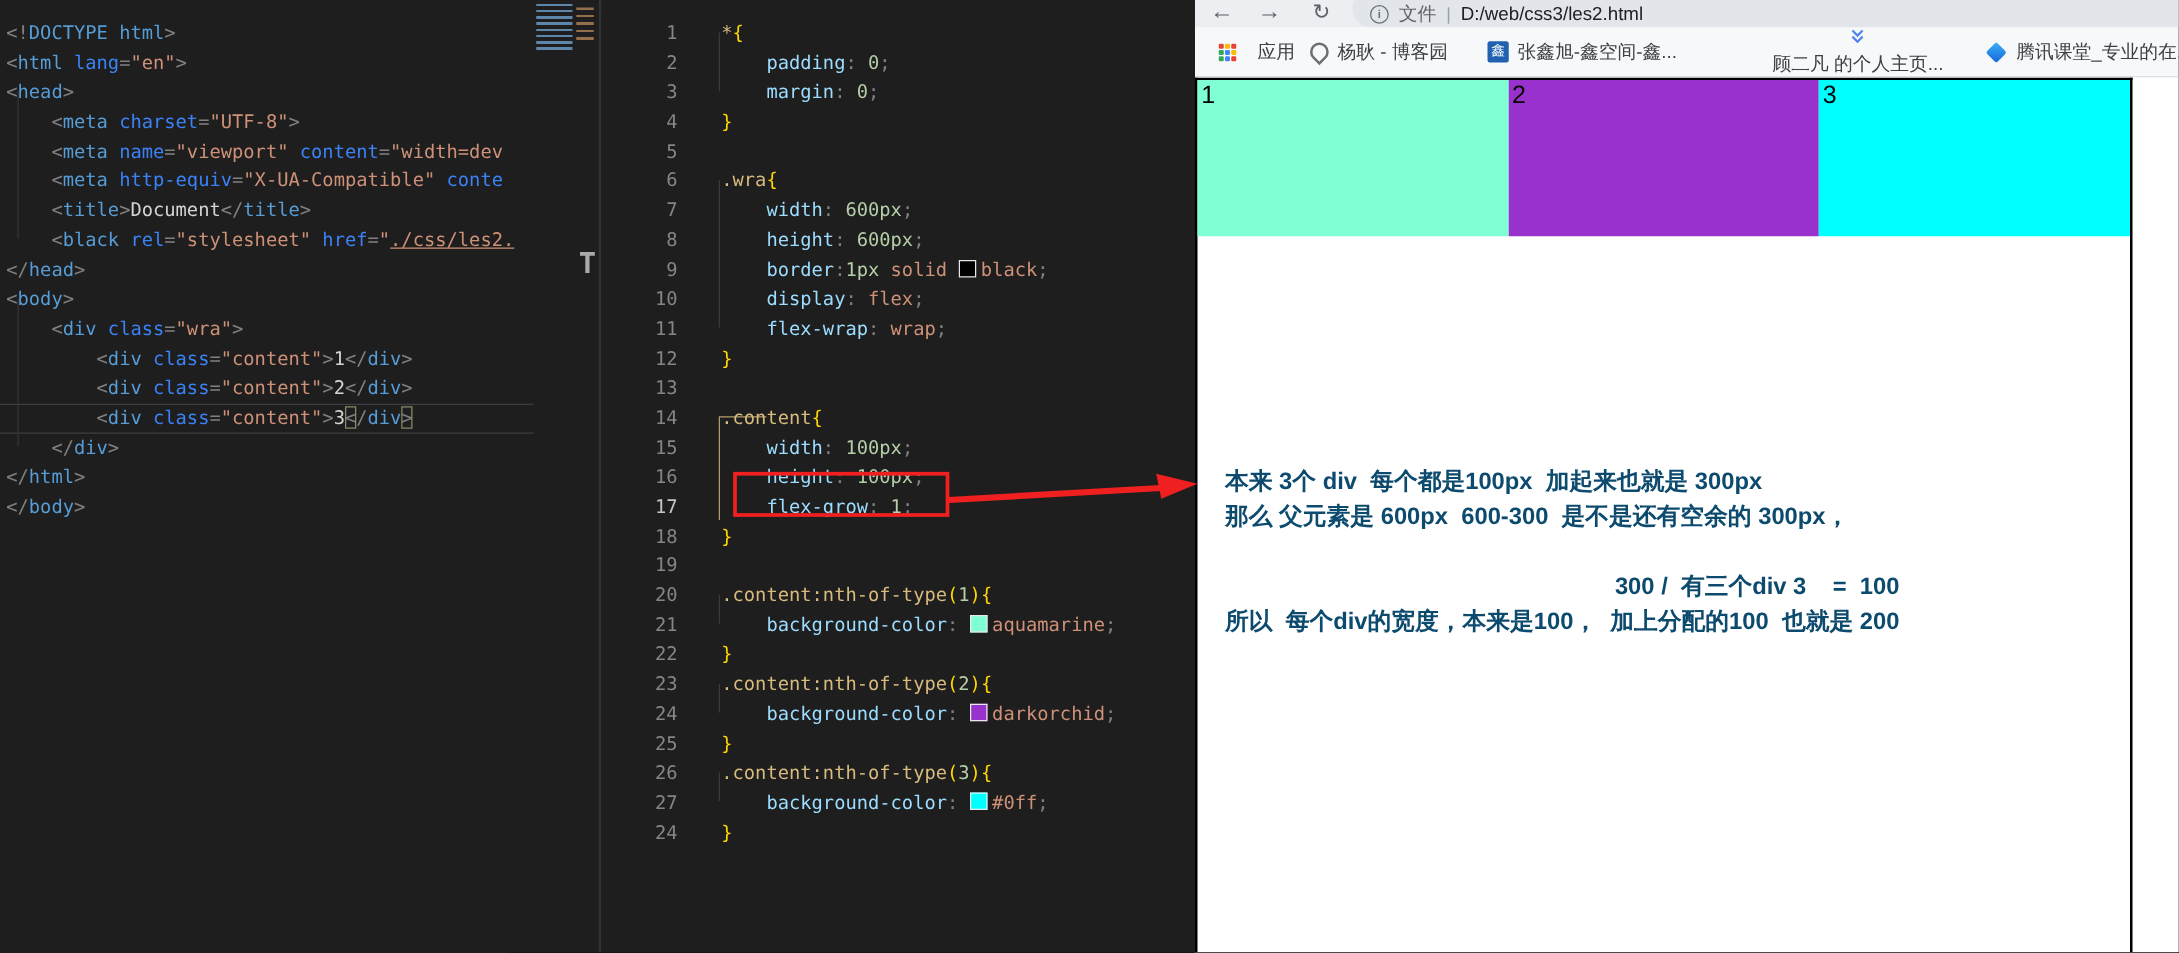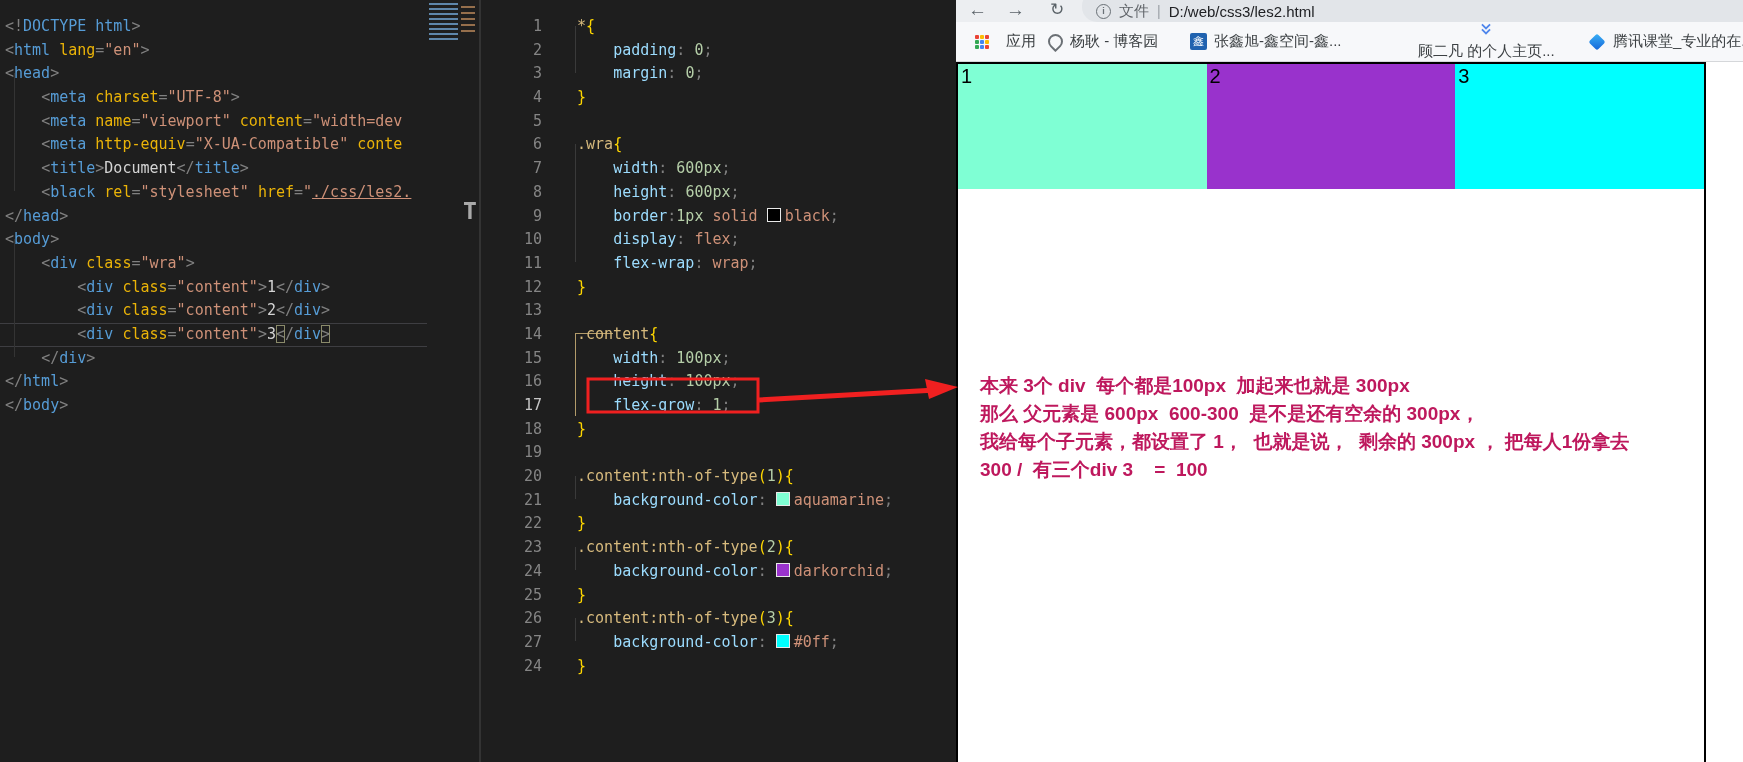--- a/index.html
+++ b/index.html
@@ -9,21 +9,21 @@
   .mono{font-family:"DejaVu Sans Mono","Liberation Mono",monospace;font-size:15px;}
   .pane{position:absolute;top:14px;height:762px;background:#1e1e1e;overflow:hidden;}
   #pane-html{left:0;width:427px;padding-top:1px;}
   #pane-css{left:481px;width:475px;padding-top:1px;}
   .cl{height:23.7px;line-height:23.7px;white-space:pre;box-sizing:border-box;padding-left:5px;}
   .cl.cur{border-top:1px solid #3e3e42;border-bottom:1px solid #3e3e42;line-height:21.5px;}
   .row2{display:flex;height:23.7px;line-height:23.7px;white-space:pre;}
   .gut{width:61px;text-align:right;color:#858585;flex:none;}
   .gut.act{color:#c6c6c6;}
   .code2{margin-left:35px;white-space:pre;}
-  .k-p{color:#808080}.k-t{color:#569cd6}.k-a{color:#eab308}.k-s{color:#ce9178}
+  .k-p{color:#808080}.k-t{color:#569cd6}.k-a{color:#3b82f6}.k-s{color:#ce9178}
   .k-x{color:#d4d4d4}.k-sel{color:#d7ba7d}.k-pr{color:#9cdcfe}.k-nm{color:#b5cea8}
   .k-v{color:#ce9178}.k-b{color:#ffd700}
   .k-lk{color:#ce9178;text-decoration:underline}
   .k-bx{color:#808080;outline:1px solid #8a8a6a;outline-offset:-1px}
   .k-sw{display:inline-block;width:12px;height:12px;border:1px solid #e8e8e8;
         vertical-align:-1px;margin-right:4px}
   
   .minimap{position:absolute;left:427px;top:0;width:52px;height:762px;background:#1e1e1e;}
   .mm-a{position:absolute;left:2px;top:3px;width:29px;height:38px;
         background:repeating-linear-gradient(180deg,rgba(110,160,205,.8) 0 2px,rgba(30,30,30,0) 2px 5px);}
@@ -57,22 +57,22 @@
   .ic-xin{width:17px;height:17px;background:#2062af;color:#fff;font-size:11px;line-height:17px;
           text-align:center;border-radius:2px;flex:none;}
   .ic-gem{width:12px;height:12px;background:linear-gradient(135deg,#3ab1f6,#1565d8);
           transform:rotate(45deg);border-radius:2px;flex:none;margin:0 3px;}
   
   .page{position:absolute;left:0;top:62px;width:787px;height:700px;background:#fff;overflow:hidden;}
   .wra{position:absolute;left:0;top:0;width:750px;height:700px;box-sizing:border-box;
        border:2px solid #000;border-bottom:none;display:flex;align-items:flex-start;}
   .fbox{width:248.6px;height:125px;color:#000;font-size:20px;line-height:24px;padding-left:3px;
         box-sizing:border-box;}
-  .note{white-space:pre;font-weight:bold;font-size:19px;height:28px;line-height:28px;color:#be185d;}
-  .note.gap{margin-top:0;}
+  .note{white-space:pre;font-weight:bold;font-size:19px;height:28px;line-height:28px;color:#0c4a6e;}
+  .note.gap{margin-top:28px;text-align:right;}
   .notes{position:absolute;left:24px;top:310px;}
   .overlay{position:absolute;left:0;top:0;z-index:40;pointer-events:none;}
 </style>
 </head>
 <body>
 
 <div class="app">
 
   <div class="pane mono" id="pane-html">
       <div class="cl"><span class="k-p">&lt;!</span><span class="k-t">DOCTYPE html</span><span class="k-p">&gt;</span></div>
@@ -191,22 +191,22 @@
 
     <div class="page">
       <div class="wra" id="wra">
           <div class="fbox" style="background: rgb(127, 255, 212);">1</div>
           <div class="fbox" style="background: rgb(153, 50, 204);">2</div>
           <div class="fbox" style="background: rgb(0, 255, 255);">3</div>
         </div>
       <div class="notes">
         <div class="note">本来 3个 div  每个都是100px  加起来也就是 300px</div>
         <div class="note">那么 父元素是 600px  600-300  是不是还有空余的 300px，</div>
-        <div class="note">我给每个子元素，都设置了 1，  也就是说，  剩余的 300px ， 把每人1份拿去</div>
         <div class="note gap">300 /  有三个div 3    =  100</div>
+        <div class="note">所以  每个div的宽度，本来是100，  加上分配的100  也就是 200</div>
       </div>
     </div>
   </div>
 
   <svg class="overlay" width="1743" height="762" viewBox="0 0 1743 762">
     <rect x="588" y="379" width="170" height="33" fill="none" stroke="#f02020" stroke-width="3"></rect>
     <polyline points="759,400 936,390" stroke="#f02020" stroke-width="5" fill="none"></polyline>
     <polygon points="958,387 925,379 929,399" fill="#f02020"></polygon>
   </svg>
 </div>

